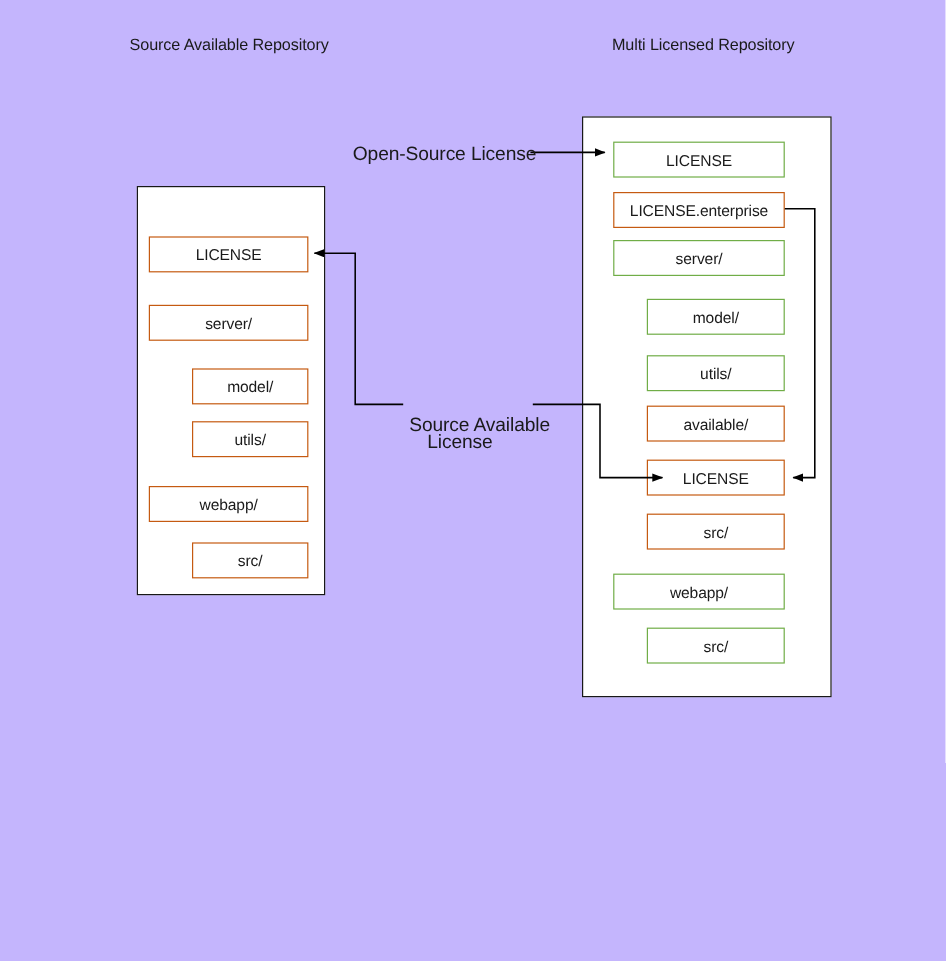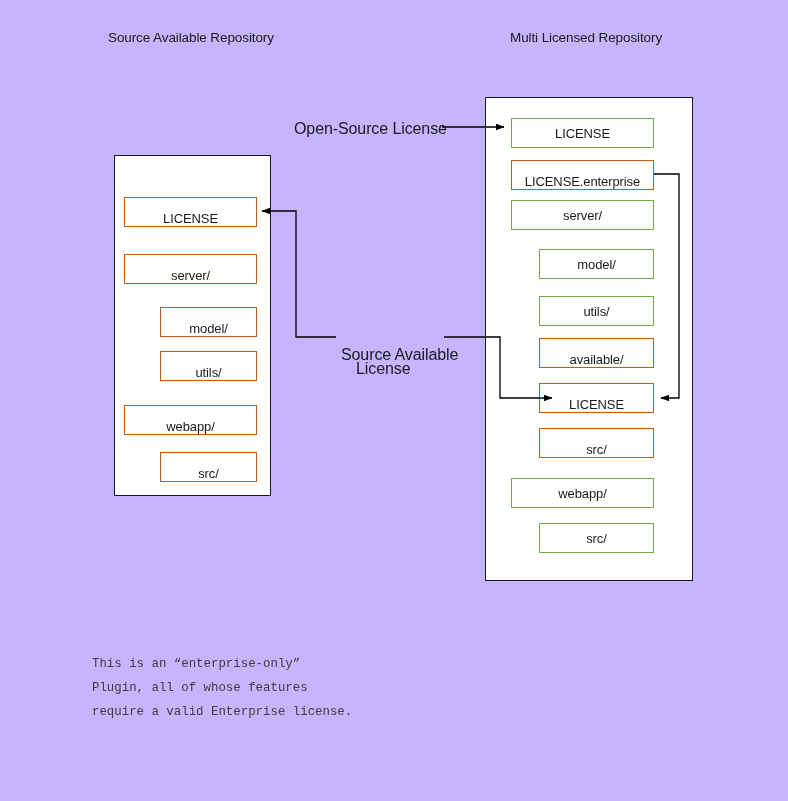--- a/index.html
+++ b/index.html
@@ -39,21 +39,21 @@
     background: #ffffff;
     display: flex;
     align-items: center;
     justify-content: center;
     font-size: 13px;
     color: #1a1a1a;
     letter-spacing: -0.1px;
     white-space: nowrap;
   }
   .node.green { border-color: #70AD47; }
-  .node.orange { border-color: #C55A11; align-items: flex-end; }
+  .node.orange { border-color: #C55A11; }
 
   .edge-label {
     position: absolute;
     font-size: 16px;
     color: #1a1a1a;
     white-space: nowrap;
     letter-spacing: -0.1px;
   }
 
   .note {
@@ -153,17 +153,14 @@
 
     <path d="M 444 337 L 500 337 L 500 398 L 552 398" stroke="#000000" stroke-width="1.3" fill="none" marker-end="url(#arrowhead)"></path>
 
     <path d="M 654 174 L 679 174 L 679 398 L 661 398" stroke="#000000" stroke-width="1.3" fill="none" marker-end="url(#arrowhead)"></path>
   </svg>
 
   <div class="edge-label" style="left:294px; top:120px;">Open-Source License</div>
   <div class="edge-label" style="left:341px; top:346px;">Source Available</div>
   <div class="edge-label" style="left:356px; top:360px;">License</div>
 
-  <div class="note" style="left:92px; top:652px;">This is an “enterprise-only”
-Plugin, all of whose features
-require a valid Enterprise license.</div>
 
 </div>
 
 </body></html>

